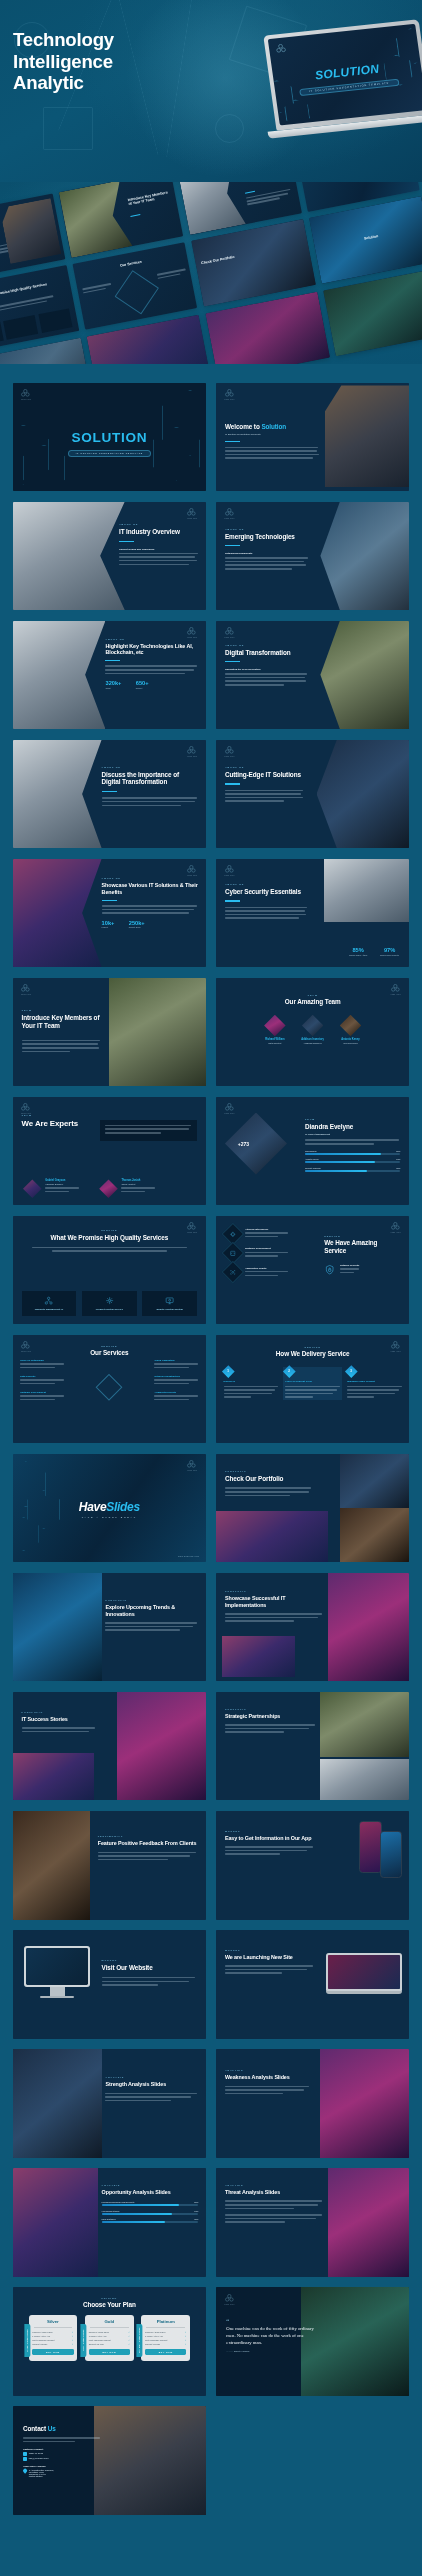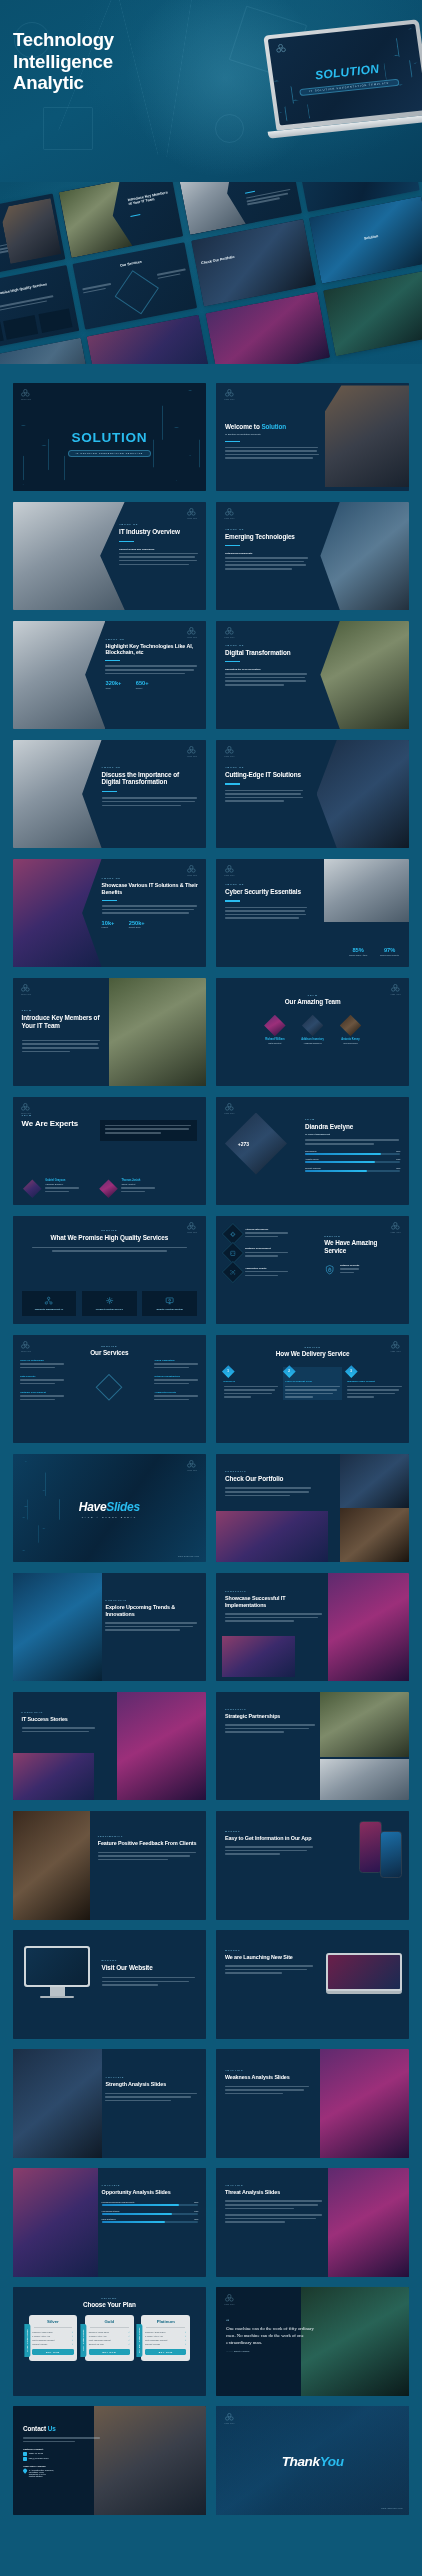--- a/index.html
+++ b/index.html
@@ -1414,33 +1414,16 @@
           <span>
             <span>1 Amphitheatre Parkway,</span><br>
             <span>Mountain View,</span><br>
             <span>California 94043</span><br>
             <span>United States</span>
           </span>
         </div>
       </div>
     </div>
 
-    <div class="slide" style="background:linear-gradient(125deg,#0b3553,#0a2b47 50%,#123a5c);">
-      <div class="photo ph-g" style="inset:0;opacity:.35;"></div>
-      <div class="logo tl">
-        <svg viewBox="0 0 24 22">
-            <g fill="none" stroke="#8fd0ea" stroke-width="1.1">
-              <circle cx="12" cy="5" r="4"></circle>
-              <circle cx="7" cy="13" r="4"></circle>
-              <circle cx="17" cy="13" r="4"></circle>
-            </g>
-          </svg>
-        <div class="lt">Logo Here</div>
-      </div>
-      <div style="position:absolute;left:0;right:0;top:44%;text-align:center;">
-        <span class="ty-big"><span>Thank</span><i>You</i></span>
-      </div>
-      <div class="wm">www.address.com</div>
-    </div>
 
   </div>
 </div>
 
 
 </body></html>

